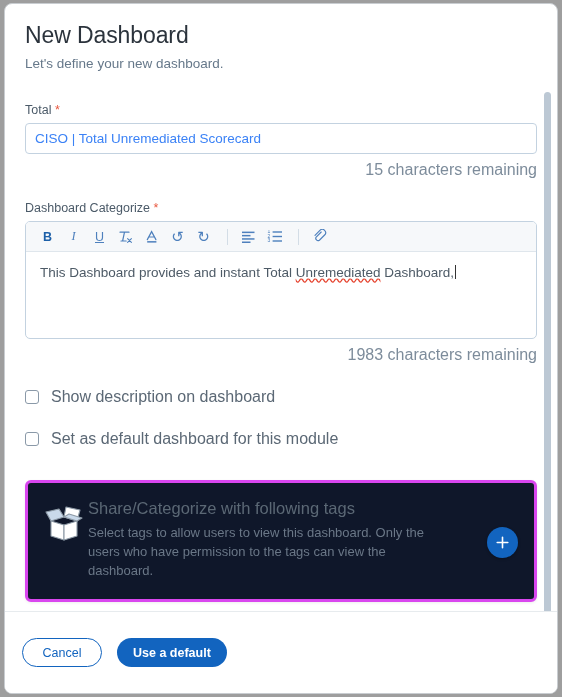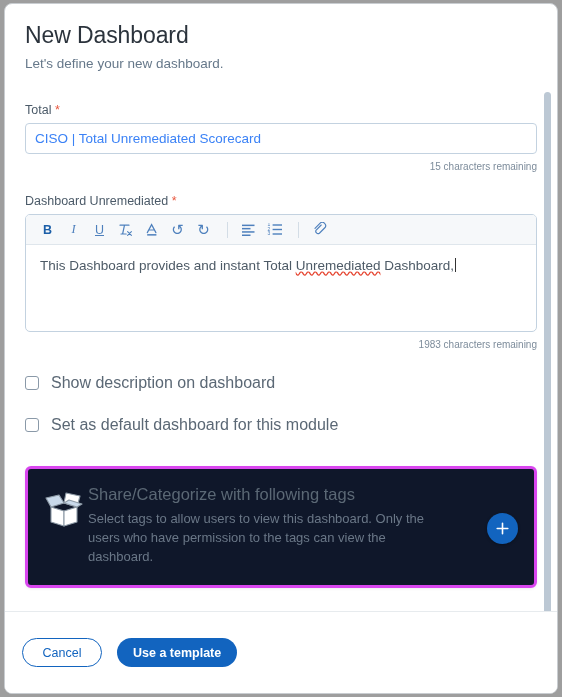--- a/index.html
+++ b/index.html
@@ -60,21 +60,21 @@
     background: #fff;
     color: #3b82f6;
     font-size: 13.5px;
     font-family: "Liberation Sans", sans-serif;
     padding: 0 9px;
     outline: none;
   }
   .counter {
     width: 512px;
     text-align: right;
-    font-size: 10px;
+    font-size: 16px;
     color: #7d8c9b;
     margin-top: 7px;
   }
 
   .spacer-24 { height: 22px; }
 
   
   .editor {
     width: 512px;
     border: 1px solid #c3d2e0;
@@ -248,21 +248,21 @@
         <span>Total</span>
         <span class="req">*</span>
       </div>
       <input class="text-input" type="text" value="CISO | Total Unremediated Scorecard" style="">
       <div class="counter">15 characters remaining</div>
 
       <div class="spacer-24"></div>
 
       
       <div class="field-label">
-        <span>Dashboard Unremediated</span>
+        <span>Dashboard Categorize</span>
         <span class="req">*</span>
       </div>
 
       <div class="editor">
         <div class="editor-toolbar">
           <div class="tb-btn bold-on">B</div>
           <div class="tb-btn" style="font-style:italic;font-family:'Liberation Serif',serif;">I</div>
           <div class="tb-btn" style="text-decoration:underline;">U</div>
           <div class="tb-btn">
             <svg width="14" height="14" viewBox="0 0 14 14" aria-hidden="true">
@@ -358,16 +358,16 @@
       <div style="height:26px"></div>
     </div>
 
     <div class="scrollbar-track">
       <div class="scrollbar-thumb"></div>
     </div>
   </div>
 
   <div class="footer">
     <div class="btn btn-cancel">Cancel</div>
-    <div class="btn btn-primary">Use a template</div>
+    <div class="btn btn-primary">Use a default</div>
   </div>
 
 </div>
 
 </body></html>

